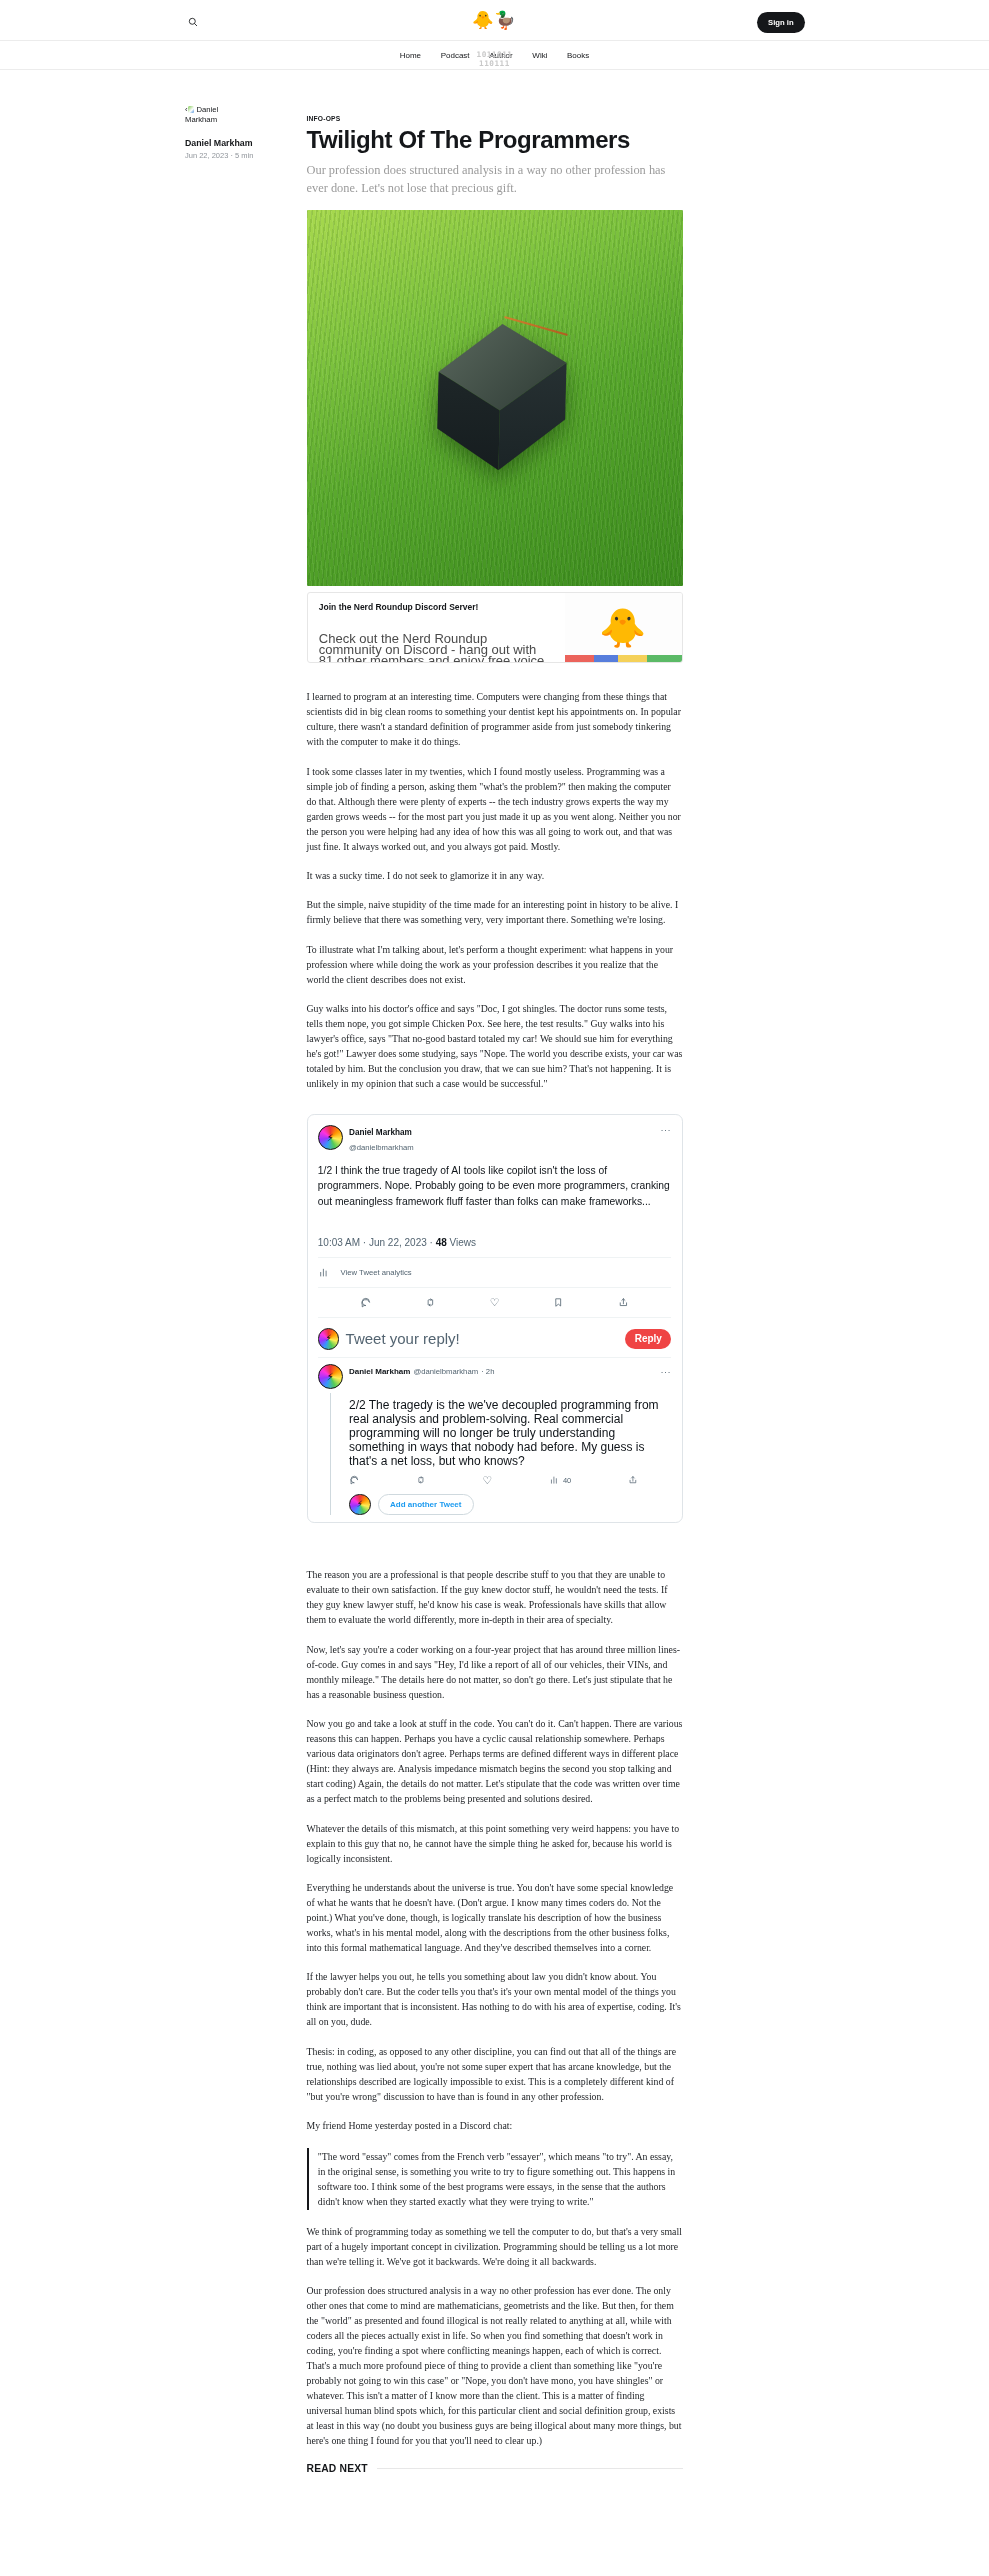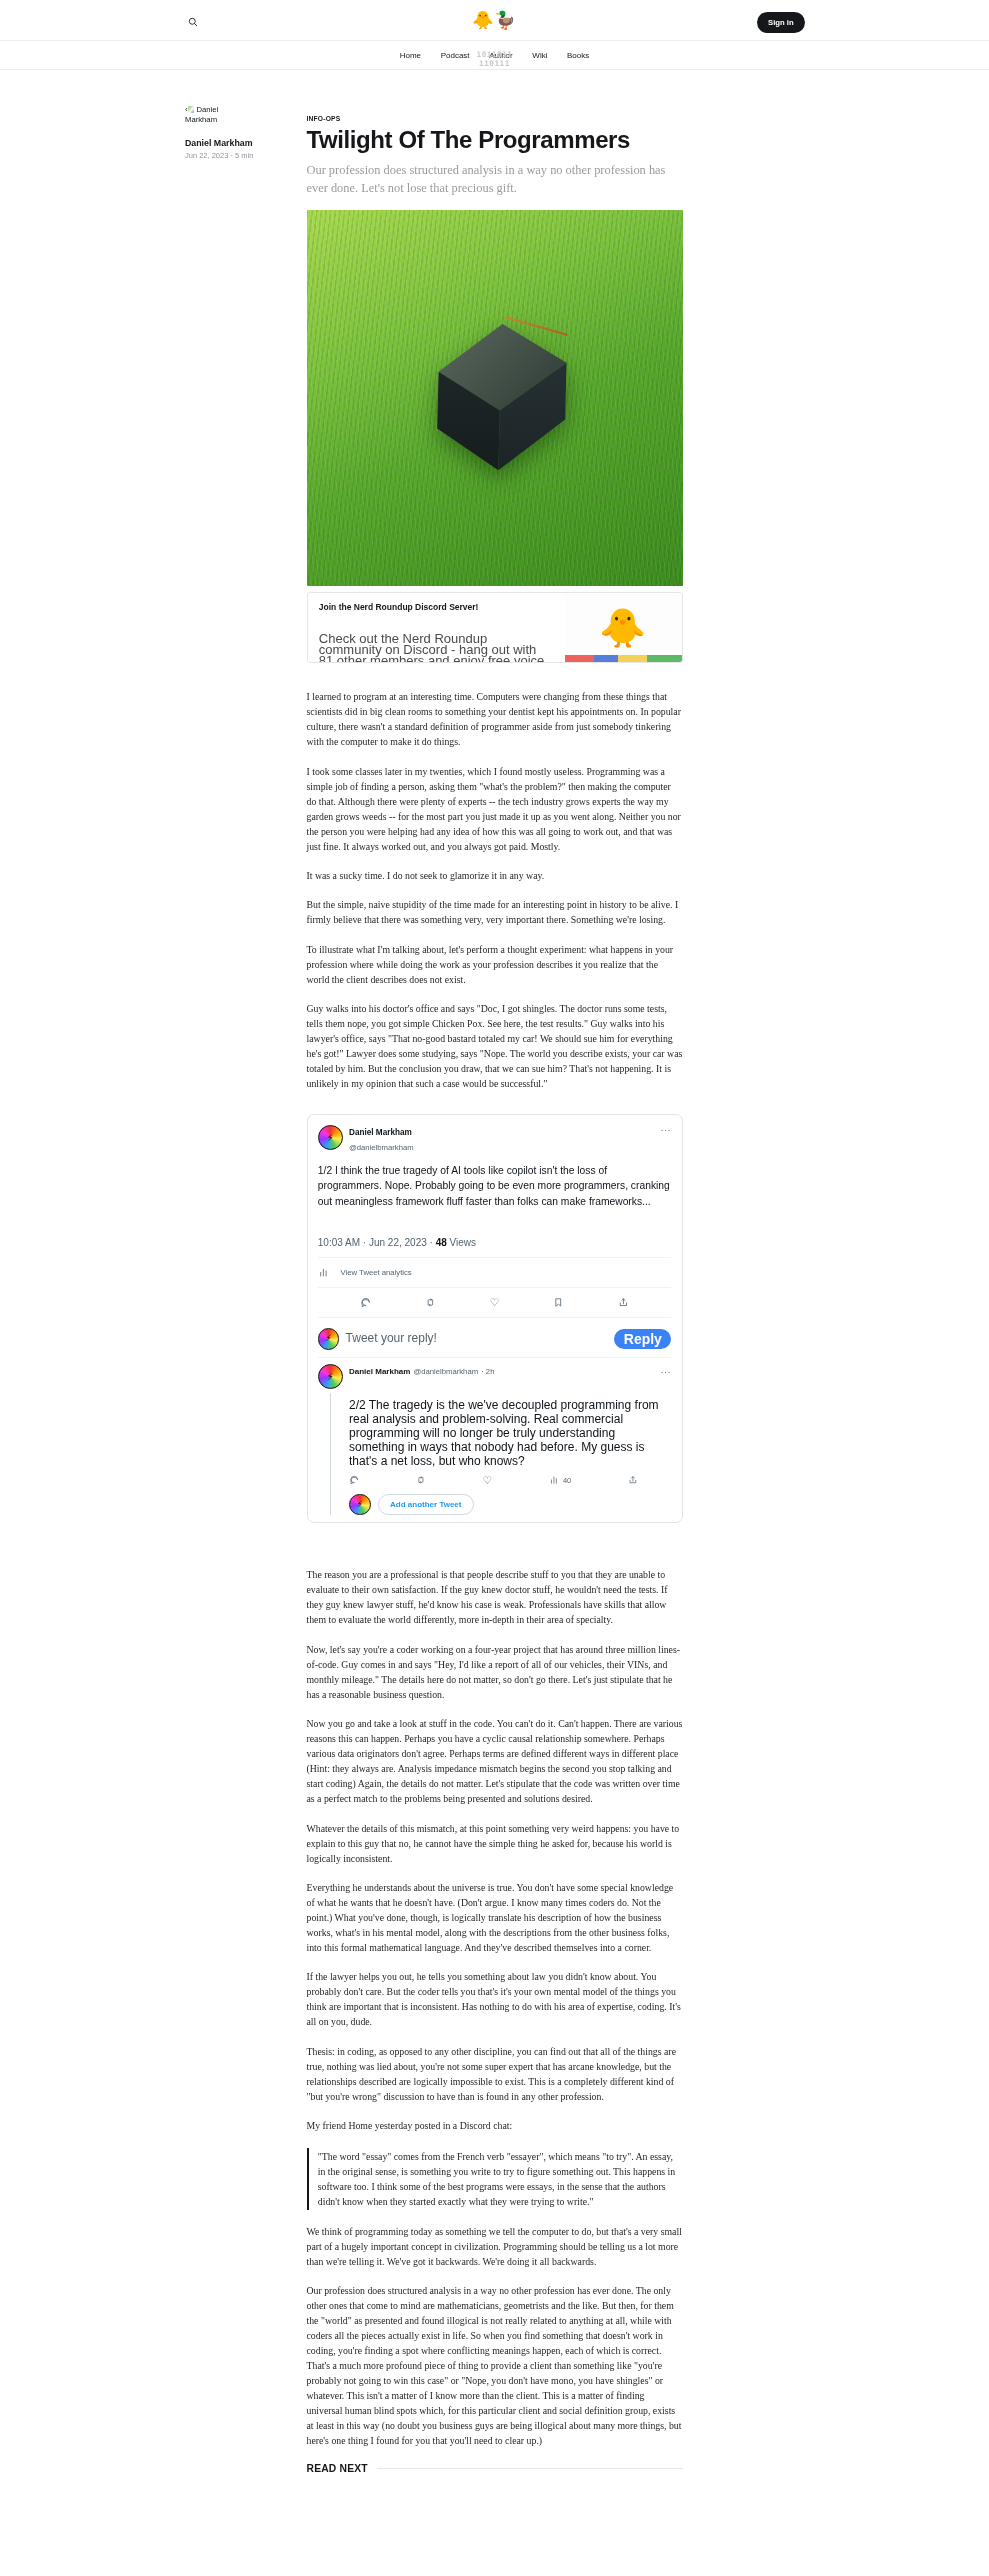--- a/index.html
+++ b/index.html
@@ -72,22 +72,22 @@
   .tw-text { margin-top:8.2px; font-size:10.3px; line-height:15.5px; color:#0f1419; }
   .tw-meta { margin-top:26px; font-size:10px; color:#536471; }
   .tw-meta b { color:#0f1419; }
   .tw-divider { height:0.5px; background:#eff3f4; margin:7.2px 0; }
   .tw-analytics { display:flex; align-items:center; gap:12px; color:#536471; font-size:7.7px; }
   .tw-actions { display:flex; justify-content:space-around; align-items:center; padding:2.1px 15.5px; color:#536471; }
   .tw-actions .act { display:flex; align-items:center; gap:4.1px; background:none; border:none; color:#536471; font-size:7.7px; cursor:pointer; }
   .tw-actions svg, .tw-analytics svg { width:10.8px; height:10.8px; stroke:#536471; fill:none; stroke-width:1.8; stroke-linecap:round; stroke-linejoin:round; }
   .heart-glyph { font-size:10.8px; line-height:10.8px; }
   .tw-reply-row { display:flex; align-items:center; gap:6.2px; padding-top:3.1px; }
-  .tw-reply-placeholder { flex:1; color:#536471; font-size:12px; }
-  .tw-reply-btn { background:#3b82f6; color:#fff; border:none; border-radius:10.3px; height:19.6px; padding:0 9.3px; font-size:14px; font-weight:700; cursor:pointer; }
+  .tw-reply-placeholder { flex:1; color:#536471; font-size:15px; }
+  .tw-reply-btn { background:#ef4444; color:#fff; border:none; border-radius:10.3px; height:19.6px; padding:0 9.3px; font-size:10px; font-weight:700; cursor:pointer; }
   .tw2 { display:flex; margin-top:2.1px; }
   .tw2-gutter { width:25px; flex:none; display:flex; flex-direction:column; align-items:center; }
   .thread-line { width:1px; flex:1; background:#cfd9de; margin-top:3.1px; }
   .tw2-main { flex:1; margin-left:6.2px; }
   .tw2-head { display:flex; align-items:center; gap:3.1px; font-size:8px; }
   .tw2-head .tw-name { font-size:8px; }
   .tw2-head .spacer { flex:1; }
   .tw2-text { margin-top:19px; font-size:12px; line-height:14px; }
   .tw2-actions { margin-top:6.2px; display:flex; justify-content:space-between; max-width:289px; color:#536471; }
   .tw2-actions .act { display:flex; align-items:center; gap:4.1px; background:none; border:none; color:#536471; font-size:7.5px; cursor:pointer; }

